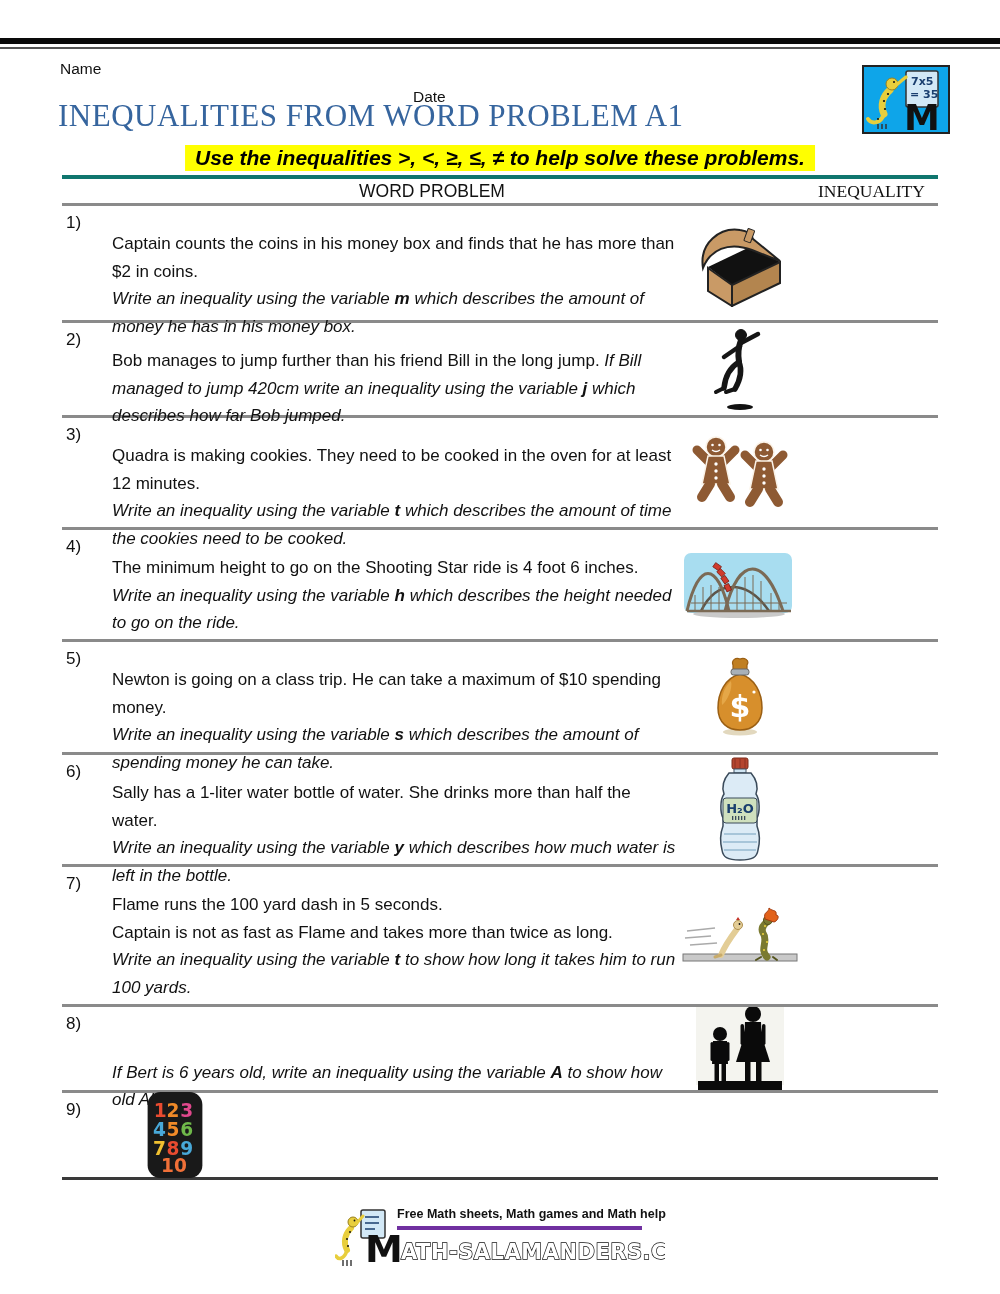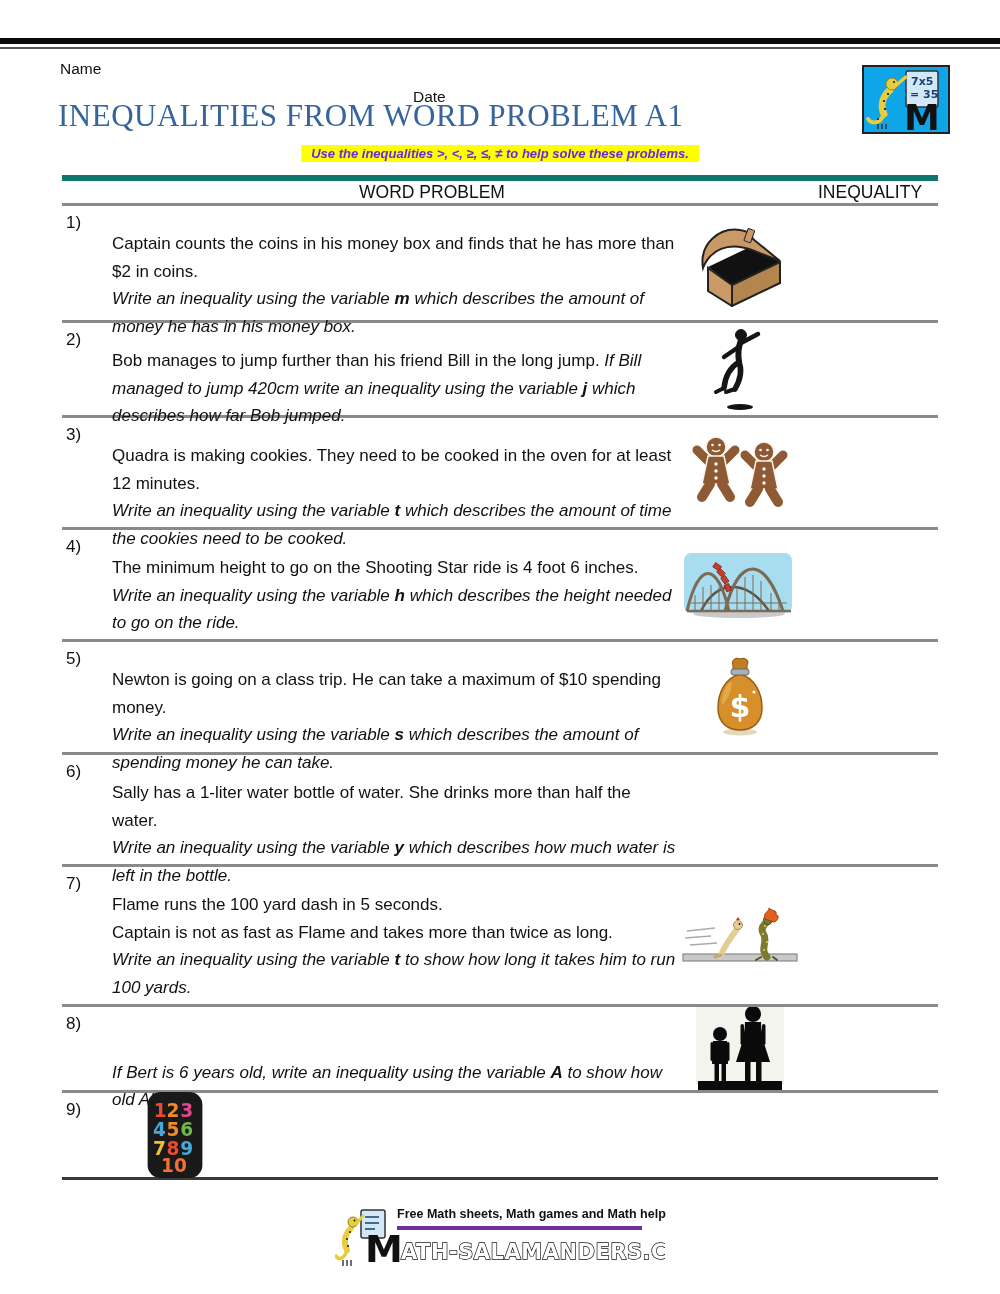--- a/index.html
+++ b/index.html
@@ -19,31 +19,31 @@
   .logo-box svg { display:block; margin:1px auto 0; }
   svg text { font-family:"DejaVu Sans", sans-serif; }
   
   .page-title {
     position:absolute; left:58px; top:98px; font-family:"Liberation Serif", serif;
     font-size:31px; font-weight:500; color:#36659E; letter-spacing:.5px; white-space:nowrap;
   }
   
   .instruction {
     position:absolute; left:50%; top:145px; transform:translateX(-50%);
-    background:#FFFF00; font-size:13px; font-style:italic; font-weight:bold;
-    padding:1px 10px; white-space:nowrap; color:#6d28d9;
+    background:#FFFF00; font-size:21px; font-style:italic; font-weight:bold;
+    padding:1px 10px; white-space:nowrap; color:#000000;
   }
   
   .sheet-table { position:absolute; left:62px; top:175px; width:876px; }
   .thead {
-    display:flex; height:31px; border-top:6px solid #0f766e; border-bottom:3px solid #8a8a8a;
+    display:flex; height:31px; border-top:4px solid #0f766e; border-bottom:3px solid #8a8a8a;
     align-items:center; font-size:17.5px;
   }
   .col-wp   { width:740px; text-align:center; }
-  .col-ineq { flex:1; text-align:left; padding-left:16px; }
+  .col-ineq { flex:1; text-align:left; padding-left:16px;font-family:Liberation Serif, serif; }
   .row { display:flex; border-bottom:3px solid #8a8a8a; }
   .row.last { border-bottom:3px solid #3a3a3a; }
   .h1{height:117px}.h2{height:95px}.h3{height:112px}.h4{height:112px}.h5{height:113px}
   .h6{height:112px}.h7{height:140px}.h8{height:86px}.h9{height:87px}
   .cell-num  { width:50px; padding:7px 0 0 4px; font-size:17px; }
   .cell-text { width:565px; padding-top:24px; font-size:17px; line-height:27.5px; }
   .cell-img  { width:126px; display:flex; align-items:center; justify-content:center; }
   .cell-ineq { flex:1; }
   .it { font-style:italic; }
   .vr { font-style:italic; font-weight:bold; }
@@ -224,20 +224,38 @@
       </svg>
     </div>
     <div class="cell-ineq"></div>
   </div>
 
   <div class="row h6">
     <div class="cell-num">6)</div>
     <div class="cell-text">
       <span>Sally has a 1-liter water bottle of water. She drinks more than half the water.</span><br>
       <span class="it">Write an inequality using the variable </span><span class="vr">y</span><span class="it"> which describes how much water is left in the bottle.</span>
+    </div>
+    <div class="cell-img">
+      <svg width="54" height="108" viewBox="0 0 54 108">
+        <rect x="19" y="2" width="16" height="11" rx="2" fill="#B5452F" stroke="#7C2C1C"></rect>
+        <path d="M22,3 v9 M27,3 v9 M32,3 v9" stroke="#8c3322" stroke-width="1"></path>
+        <rect x="21" y="13" width="12" height="4" fill="#CFE4F2" stroke="#456"></rect>
+        <path d="M16,17 L38,17 C44,24 45,32 43,38 C47,44 47,56 44,62 L44,70 C47,78 47,86 45,94 C44,101 40,104 27,104 C14,104 10,101 9,94 C7,86 7,78 10,70 L10,62 C7,56 7,44 11,38 C9,32 10,24 16,17 Z" fill="#DCEBF6" stroke="#3A4A5A" stroke-width="1.5"></path>
+        <rect x="10" y="42" width="34" height="25" rx="3" fill="#CFE0BE" stroke="#3A4A5A"></rect>
+        <text x="27" y="57" font-size="13" font-weight="bold" fill="#1A3E6E" text-anchor="middle">H₂O</text>
+        <g fill="#3A4A5A">
+          <rect x="19" y="60" width="1.3" height="4"></rect>
+            <rect x="22" y="60" width="1.3" height="4"></rect>
+          <rect x="25" y="60" width="1.3" height="4"></rect>
+            <rect x="28" y="60" width="1.3" height="4"></rect>
+            <rect x="31" y="60" width="1.3" height="4"></rect>
+        </g>
+        <path d="M11,78 H43 M10,86 H44 M11,94 H43" stroke="#8FB3CC" stroke-width="1.5" opacity="0.9"></path>
+      </svg>
     </div>
     <div class="cell-ineq"></div>
   </div>
 
   <div class="row h7">
     <div class="cell-num">7)</div>
     <div class="cell-text">
       <span>Flame runs the 100 yard dash in 5 seconds.</span><br>
       <span>Captain is not as fast as Flame and takes more than twice as long.</span><br>
       <span class="it">Write an inequality using the variable </span><span class="vr">t</span><span class="it"> to show how long it takes him to run 100 yards.</span>

